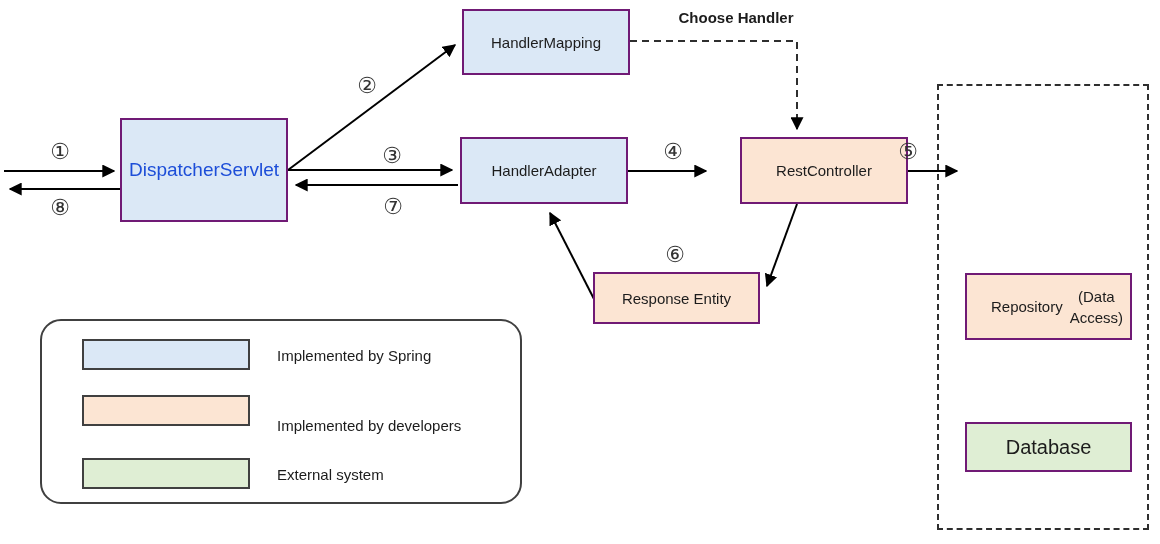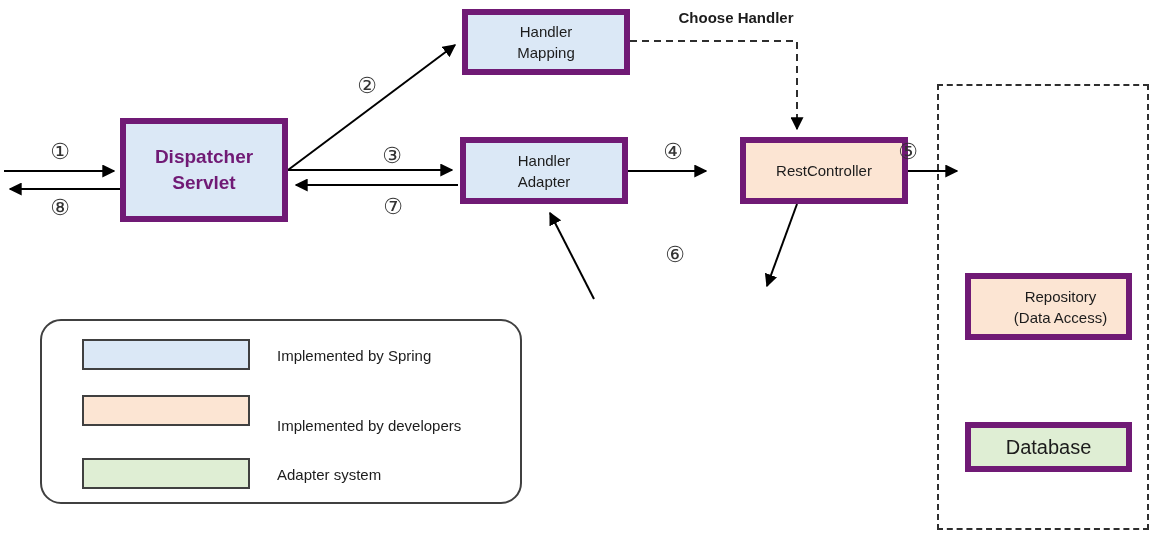--- a/index.html
+++ b/index.html
@@ -9,33 +9,32 @@
     height: 544px;
     background: #ffffff;
     font-family: "Liberation Sans", sans-serif;
     color: #1a1a1a;
     overflow: hidden;
   }
   .wires { position: absolute; left: 0; top: 0; z-index: 1; }
   .node {
     position: absolute;
     z-index: 3;
-    border: 6px solid #701a75;
+    border: 2px solid #701a75;
     box-sizing: border-box;
     display: flex;
-    flex-direction: column;
     align-items: center;
     justify-content: center;
     text-align: center;
     font-size: 15px;
     line-height: 21px;
     color: #1c1c1c;
   }
   .node span { display: block; }
-  .dispatcher { font-weight: bold; font-size: 19px; line-height: 26px; color: #701a75; }
+  .dispatcher { font-weight: normal; font-size: 19px; line-height: 26px; color: #1d4ed8; }
   .database-node { font-size: 20px; }
   .dashed-region {
     position: absolute;
     z-index: 2;
     border: 2px dashed #2e2e2e;
     box-sizing: border-box;
     background: transparent;
   }
   .float-label {
     position: absolute;
@@ -119,20 +118,23 @@
 
   <div class="node" style="left: 460px; top: 137px; width: 168px; height: 67px; background-color: rgb(219, 232, 246);">
     <span>Handler</span>
     <span>Adapter</span>
   </div>
 
   <div class="node" style="left: 740px; top: 137px; width: 168px; height: 67px; background-color: rgb(252, 229, 211);">
     <span>RestController</span>
   </div>
 
+  <div class="node" style="left: 593px; top: 272px; width: 167px; height: 52px; background-color: rgb(252, 229, 211);">
+    <span>Response Entity</span>
+  </div>
 
 
   <div class="node" style="left: 965px; top: 273px; width: 167px; height: 67px; background-color: rgb(252, 229, 211); padding-left: 24px;">
     <span>Repository</span>
     <span>(Data Access)</span>
   </div>
 
   <div class="node database-node" style="left: 965px; top: 422px; width: 167px; height: 50px; background-color: rgb(223, 238, 212);">
     <span>Database</span>
   </div>
@@ -145,16 +147,16 @@
   <span class="step" style="left:673px; top:152px;">④</span>
   <span class="step" style="left:908px; top:152px;">⑤</span>
   <span class="step" style="left:675px; top:255px;">⑥</span>
 
   <div class="legend" style="left:40px; top:319px; width:482px; height:185px;border-radius:21px;">
     <div class="swatch" style="top: 18px; background-color: rgb(219, 232, 246);"></div>
     <div class="legend-label" style="top:34px;">Implemented by Spring</div>
     <div class="swatch" style="top: 74px; background-color: rgb(252, 229, 211);"></div>
     <div class="legend-label" style="top:104px;">Implemented by developers</div>
     <div class="swatch" style="top: 137px; background-color: rgb(223, 238, 212);"></div>
-    <div class="legend-label" style="top:153px;">Adapter system</div>
+    <div class="legend-label" style="top:153px;">External system</div>
   </div>
 
 </div>
 
 </body></html>

